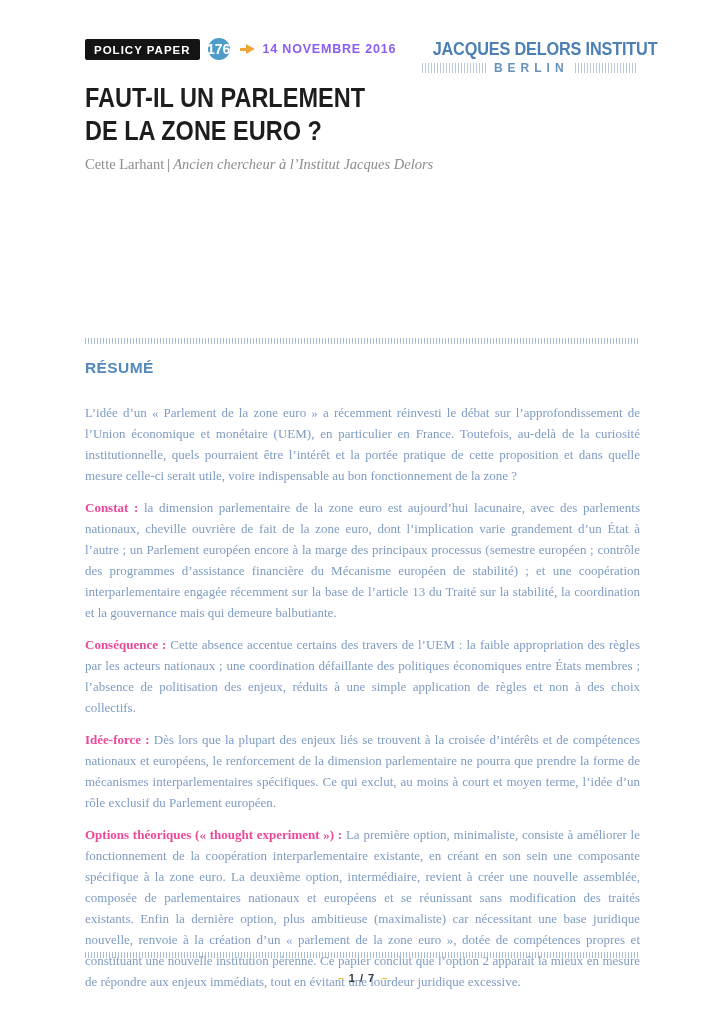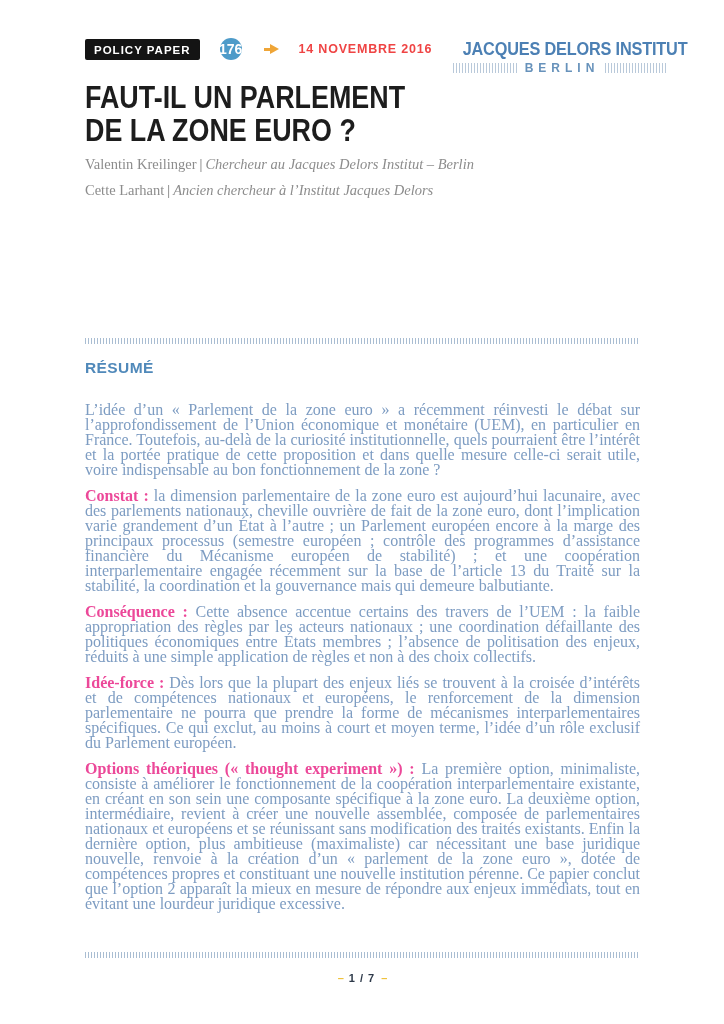--- a/index.html
+++ b/index.html
@@ -14,21 +14,21 @@
   }
 
   
   .masthead {
     position: absolute;
     top: 38px; left: 85px; right: 67px;
     display: flex;
     justify-content: space-between;
     align-items: flex-start;
   }
-  .masthead-left { display: flex; align-items: center; gap: 20px; }
+  .masthead-left { display: flex; align-items: center; gap: 8px; }
   .badge {
     background: #141414; color: #ffffff;
     font-size: 11.5px; font-weight: bold; letter-spacing: 1px;
     padding: 5px 9px 4px 9px; border-radius: 2px;
     white-space: nowrap;
   }
   .issue-circle {
     width: 22px; height: 22px; border-radius: 50%;
     background: #4d9bc9; color: #ffffff;
     font-size: 14px; font-weight: bold;
@@ -36,21 +36,21 @@
   }
   .arrow { display: inline-flex; align-items: center; margin-left: 2px; }
   .arrow .tail { width: 6px; height: 3px; background: #efa537; }
   .arrow .head {
     width: 0; height: 0;
     border-left: 9px solid #efa537;
     border-top: 5px solid transparent;
     border-bottom: 5px solid transparent;
   }
   .pub-date {
-    color: #ef4444; font-size: 12.5px; font-weight: bold;
+    color: #8b5cf6; font-size: 12.5px; font-weight: bold;
     letter-spacing: 0.8px; white-space: nowrap;
   }
 
   .logo { text-align: right; }
   .logo-line1 {
     display: inline-block;
     color: #4c80b4; font-size: 18.5px; font-weight: bold;
     letter-spacing: -0.2px; white-space: nowrap;
     transform: scaleX(0.88); transform-origin: 100% 50%;
   }
@@ -66,21 +66,21 @@
   .barcode.right { width: 62px; }
   .logo-city {
     color: #6792bb; font-size: 12px; font-weight: bold;
     letter-spacing: 5px; white-space: nowrap;
   }
 
   
   .doc-title {
     position: absolute; top: 81px; left: 85px;
     color: #1d1d1d; font-weight: bold;
-    font-size: 32px; line-height: 33px;
+    font-size: 28px; line-height: 33px;
   }
   .title-line {
     display: block; white-space: nowrap;
     transform: scaleX(0.84); transform-origin: 0 50%;
   }
   .authors { position: absolute; top: 156px; left: 85px; right: 84px; }
   .author-line {
     font-family: "Liberation Serif", serif;
     color: #8c8c8c; font-size: 14.5px;
     margin-bottom: 9px; white-space: nowrap;
@@ -93,21 +93,21 @@
     height: 6px;
     background: repeating-linear-gradient(90deg, #a9bdd2 0 1px, transparent 1px 3px);
   }
   .resume { position: absolute; top: 338px; left: 85px; width: 555px; }
   .resume-heading {
     color: #5089ba; font-size: 15.5px; font-weight: bold;
     letter-spacing: 0.4px; margin-top: 15px; margin-bottom: 25px;
   }
   .body-par {
     font-family: "Liberation Serif", serif;
-    color: #7d9cc2; font-size: 16px; line-height: 15px;
+    color: #7d9cc2; font-size: 13px; line-height: 21px;
     text-align: justify; margin-bottom: 11px;
   }
   .par-lead { font-weight: bold; color: #ec4899; }
 
   
   .divider-bottom { position: absolute; top: 952px; left: 85px; width: 555px; }
   .page-footer {
     position: absolute; top: 972px; left: 0; width: 100%;
     text-align: center; font-size: 11px; font-weight: bold;
   }
@@ -139,23 +139,20 @@
     </div>
   </div>
 
   <h1 class="doc-title">
     <span class="title-line">FAUT-IL UN PARLEMENT</span>
     <span class="title-line">DE LA ZONE EURO ?</span>
   </h1>
 
   <div class="authors">
     <div class="author-line">
-      <span class="author-name">Valentin Kreilinger</span><span class="author-sep">|</span><span class="author-role">Chercheur au Jacques Delors Institut – Berlin</span>
-    </div>
-    <div class="author-line">
       <span class="author-name">Cette Larhant</span><span class="author-sep">|</span><span class="author-role">Ancien chercheur à l’Institut Jacques Delors</span>
     </div>
   </div>
 
   <section class="resume">
     <div class="divider"></div>
     <h2 class="resume-heading">RÉSUMÉ</h2>
 
     <p class="body-par"><span class="par-lead"></span><span>L’idée d’un « Parlement de la zone euro » a récemment réinvesti le débat sur l’approfondissement de l’Union économique et monétaire (UEM), en particulier en France. Toutefois, au-delà de la curiosité institutionnelle, quels pourraient être l’intérêt et la portée pratique de cette proposition et dans quelle mesure celle-ci serait utile, voire indispensable au bon fonctionnement de la zone ?</span></p>
 

